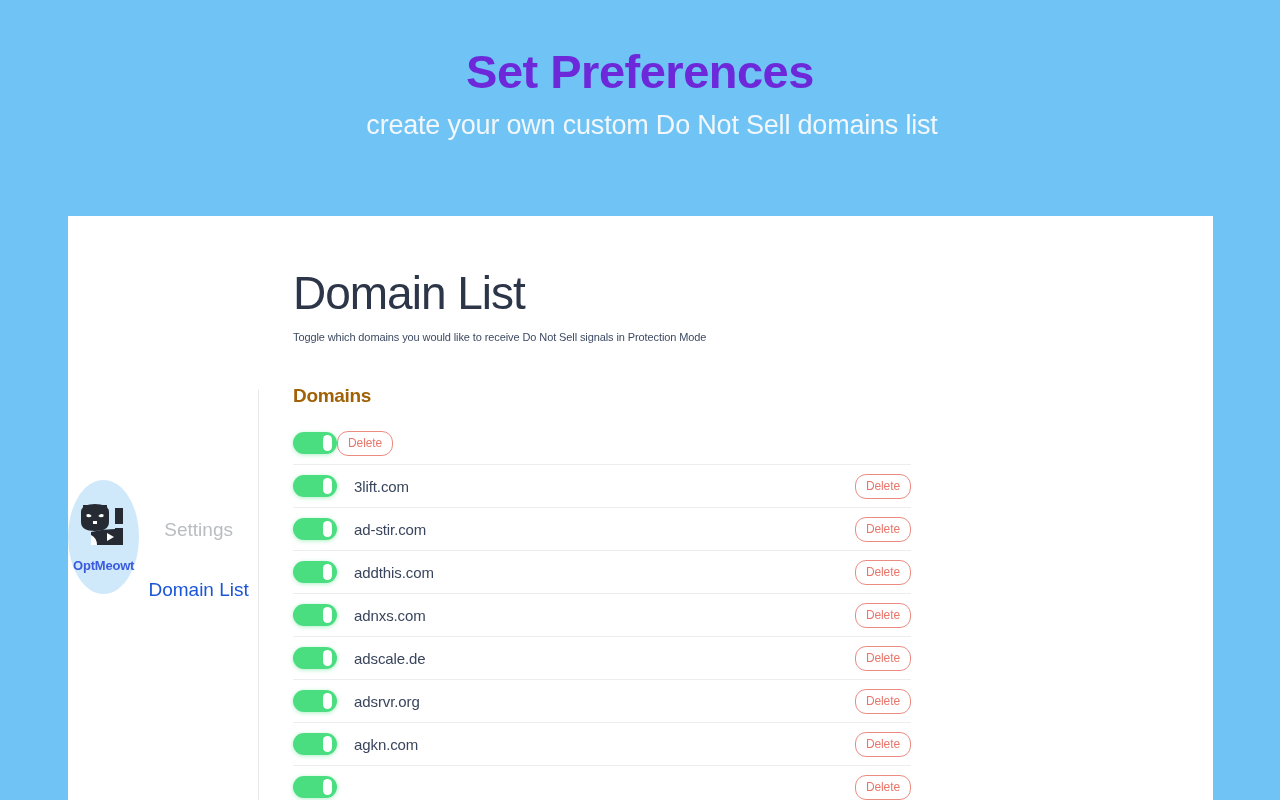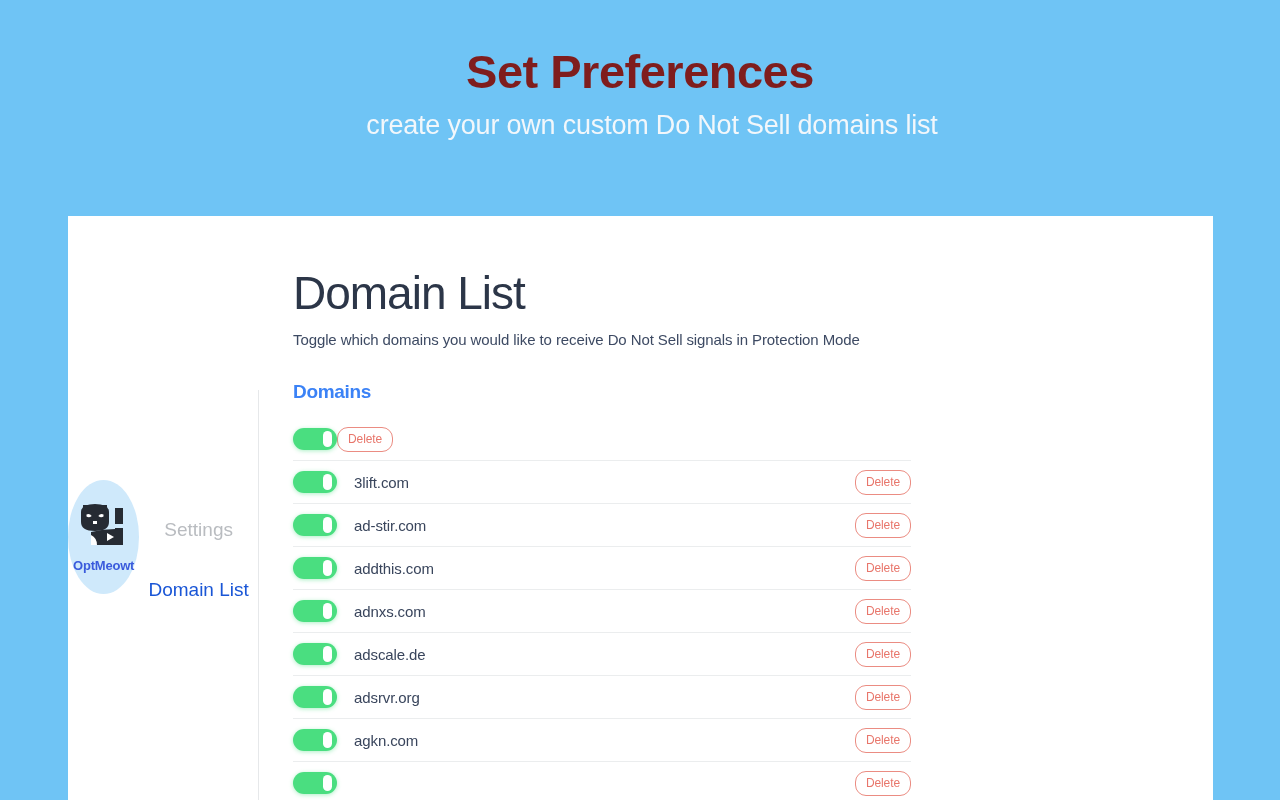--- a/index.html
+++ b/index.html
@@ -13,21 +13,21 @@
 
   
   .banner {
     width:1280px;
     padding-top:47px;
     text-align:center;
   }
   .banner-title {
     font-size:47px;
     font-weight:bold;
-    color:#7f1d1d;
+    color:#6d28d9;
     letter-spacing:-0.5px;
     line-height:1.08;
   }
   .banner-subtitle {
     margin-top:12px;
     font-size:27px;
     font-weight:400;
     color:#f2f7fb;
     letter-spacing:-0.2px;
     padding-left:24px;
@@ -104,30 +104,30 @@
   }
   .page-title {
     font-size:46px;
     font-weight:400;
     color:#2c3648;
     letter-spacing:-1px;
     line-height:1.05;
   }
   .page-subtitle {
     margin-top:14px;
-    font-size:15px;
+    font-size:11px;
     font-weight:400;
     color:#3d4a63;
     letter-spacing:-0.1px;
   }
   .section-title {
-    margin-top:33px;
+    margin-top:42px;
     font-size:19px;
     font-weight:bold;
-    color:#3b82f6;
+    color:#a16207;
     letter-spacing:-0.3px;
   }
 
   
   .domain-list { margin-top:15px; width:618px; }
   .domain-row {
     display:flex;
     align-items:center;
     height:43px;
     border-bottom:1px solid #ebedee;

